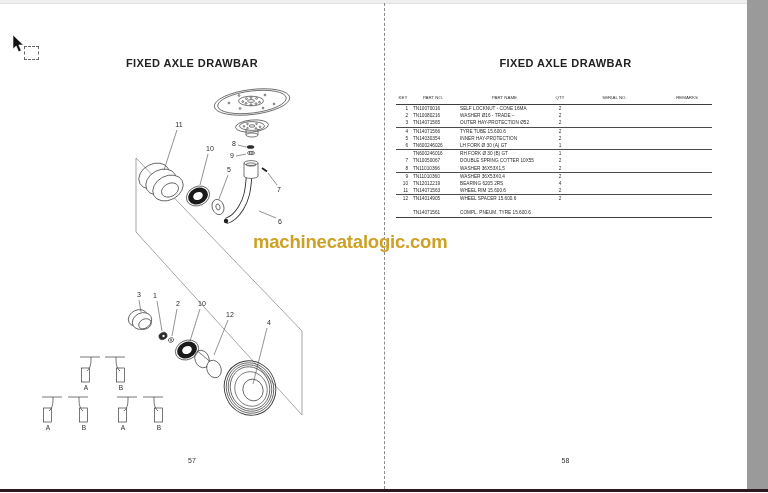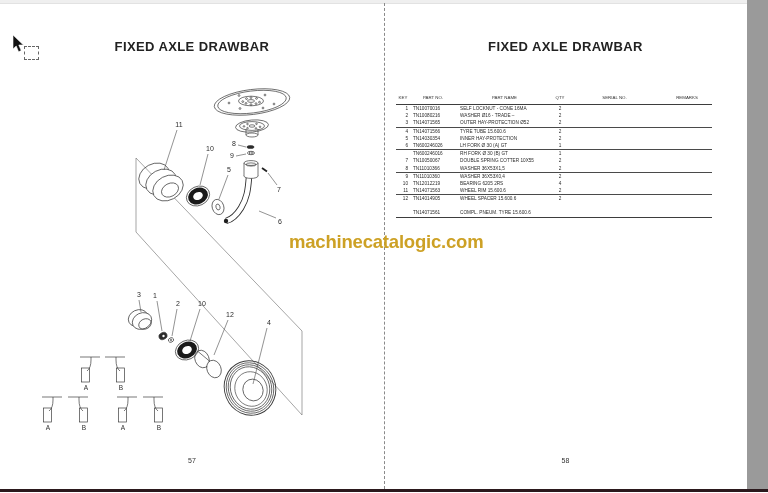--- a/index.html
+++ b/index.html
@@ -4,27 +4,27 @@
 <style>
   html,body{margin:0;padding:0;}
   body{
     width:768px;height:493px;position:relative;overflow:hidden;
     background:#ffffff;font-family:"Liberation Sans",sans-serif;
   }
   .top-strip{position:absolute;left:0;top:0;width:768px;height:3px;background:#efefef;border-bottom:1px solid #e2e2e2;}
   .right-gutter{position:absolute;left:747px;top:0;width:21px;height:490px;background:#9a9a9a;}
   .bottom-bar{position:absolute;left:0;top:489px;width:768px;height:3px;background:#2b191d;}
   .page-divider{position:absolute;left:384px;top:3px;height:486px;width:0;border-left:1px dashed #8a8a8a;}
-  .page-title{position:absolute;top:39px;font-size:13px;font-weight:bold;letter-spacing:.4px;color:#222;text-align:center;}
+  .page-title{position:absolute;top:57px;font-size:11px;font-weight:bold;letter-spacing:.4px;color:#222;text-align:center;}
   .page-title.left{left:0;width:384px;}
   .page-title.right{left:384px;width:363px;}
   .page-num{position:absolute;top:457px;font-size:7px;color:#333;text-align:center;}
   .page-num.left{left:0;width:384px;}
   .page-num.right{left:384px;width:363px;}
-  .watermark{position:absolute;left:253px;top:231px;font-size:18.5px;font-weight:bold;color:#cda125;letter-spacing:-.2px;z-index:30;margin-left:36px;}
+  .watermark{position:absolute;left:253px;top:231px;font-size:18.5px;font-weight:bold;color:#cda125;letter-spacing:-.2px;z-index:30;}
   .diagram-svg{position:absolute;left:0;top:0;width:384px;height:493px;}
 
   
   .parts-table{position:absolute;left:396px;top:95px;width:316px;font-size:4.7px;color:#2b2b2b;}
   .t-head{display:grid;grid-template-columns:14px 46px 97px 14px 95px 50px;
     padding-bottom:4px;border-bottom:1.6px solid #3d3d3d;font-size:4.4px;color:#333;}
   .t-head span{text-align:center;}
   .t-row{display:grid;grid-template-columns:14px 46px 97px 14px 95px 50px;line-height:7.2px;height:7.2px;}
   .t-row.rule{border-bottom:1px solid #4a4a4a;}
   .t-row .key{text-align:right;padding-right:2px;}

